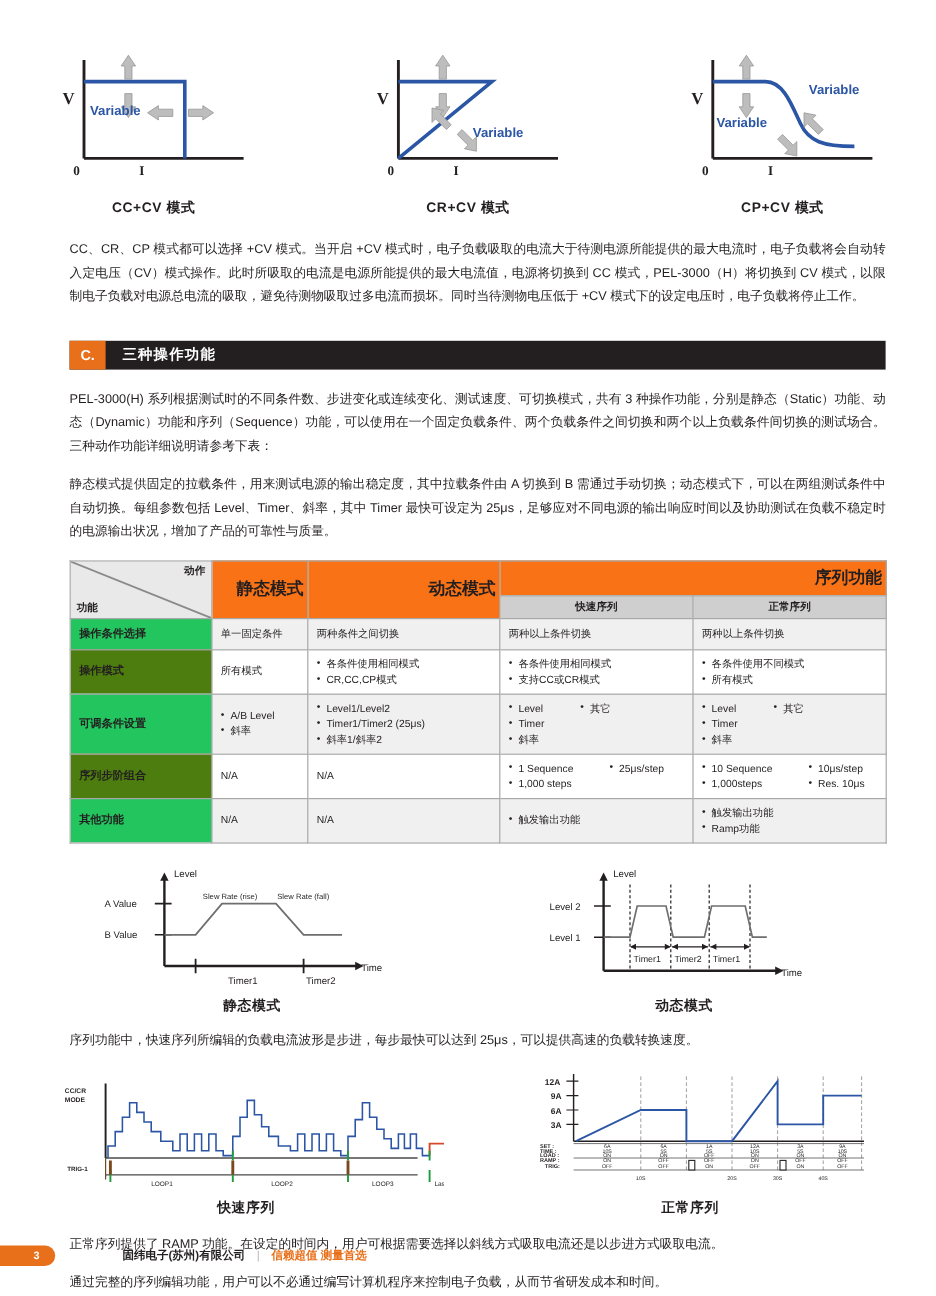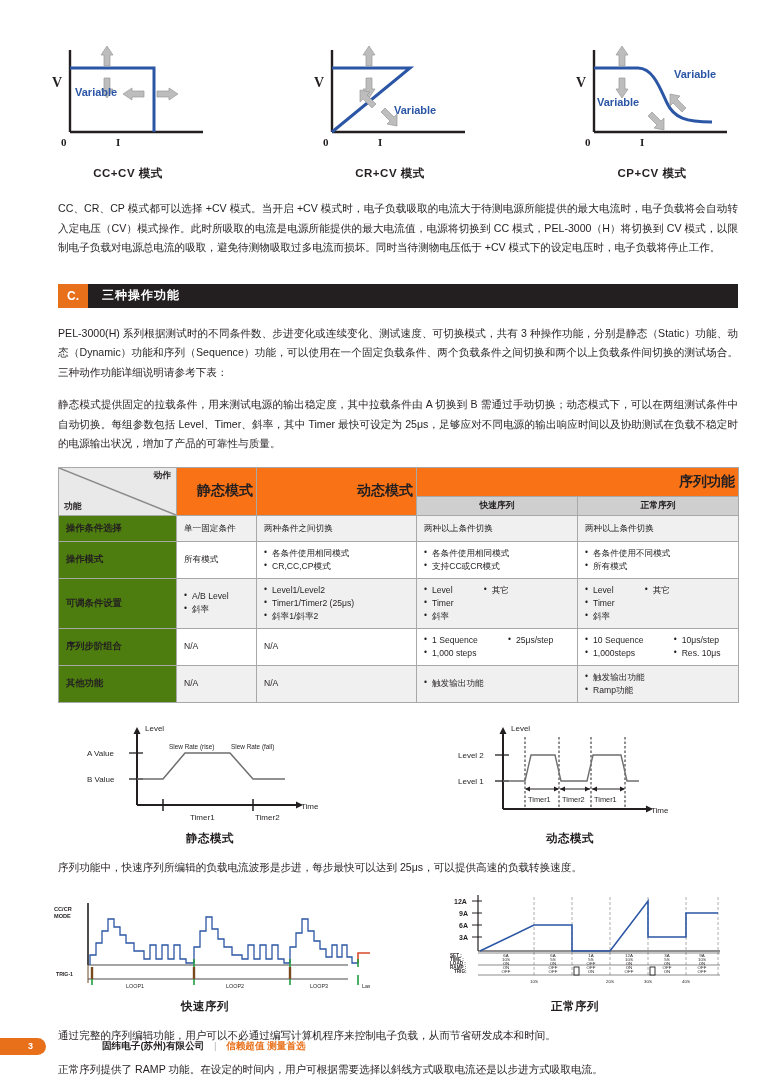--- a/index.html
+++ b/index.html
@@ -47,21 +47,21 @@
   }
   .corner-inner{position:relative;width:100%;height:100%;}
   .corner-diag{position:absolute;left:0;top:0;width:100%;height:100%;}
   .corner-a{position:absolute;right:5px;top:2px;font-weight:bold;font-size:8.8px;}
   .corner-f{position:absolute;left:5px;bottom:2px;font-weight:bold;font-size:8.8px;}
   th.hd{background:#f97316;font-weight:bold;font-size:14px;text-align:right;padding:5px 3px;}
   th.hd2{background:#cfcfcf;font-weight:bold;font-size:8.8px;text-align:center;padding:3px;}
   td.rowlab{font-weight:bold;font-size:9.3px;padding:6px 7px;background:#4d7c0f;}
   td.cell{padding:5px 7px;background:#fff;line-height:13px;}
   tr.alt td{background:#f0f0f0;}
-  tr.alt td.rowlab{background:#4d7c0f;margin-top:42px;}
+  tr.alt td.rowlab{background:#22c55e;margin-top:42px;}
   ul.bul{margin:0;padding:0;list-style:none;}
   ul.bul li{position:relative;padding-left:8px;line-height:13px;white-space:nowrap;}
   ul.bul li:before{content:"•";position:absolute;left:0;top:-1px;}
   .two-col{display:flex;gap:10px;}
   .two-col ul{flex:0 0 auto;}
   .two-col ul:last-child{margin-left:20px;}
 
   
   .mode-row{display:flex;justify-content:center;gap:70px;margin-top:14px;}
   .mode-fig{width:290px;text-align:center;}
@@ -523,22 +523,22 @@
           <text x="124" y="96">10S</text>
             <text x="200" y="96">20S</text>
           <text x="238" y="96">30S</text>
             <text x="276" y="96">40S</text>
         </g>
       </svg>
       <div class="seq-caption">正常序列</div>
     </div>
   </div>
 
+  <div class="para p-block" style="margin-top:14px">正常序列提供了 RAMP 功能。在设定的时间内，用户可根据需要选择以斜线方式吸取电流还是以步进方式吸取电流。</div>
   <div class="para p-block" style="margin-top:12px">通过完整的序列编辑功能，用户可以不必通过编写计算机程序来控制电子负载，从而节省研发成本和时间。</div>
-  <div class="para p-block" style="margin-top:14px">正常序列提供了 RAMP 功能。在设定的时间内，用户可根据需要选择以斜线方式吸取电流还是以步进方式吸取电流。</div>
 
   <div class="footer">
     <div class="pg-badge">3</div>
     <div class="foot-txt">
       <span>固纬电子(苏州)有限公司</span>
       <span class="foot-sep">|</span>
       <span class="foot-slogan">信赖超值 测量首选</span>
     </div>
   </div>
 

